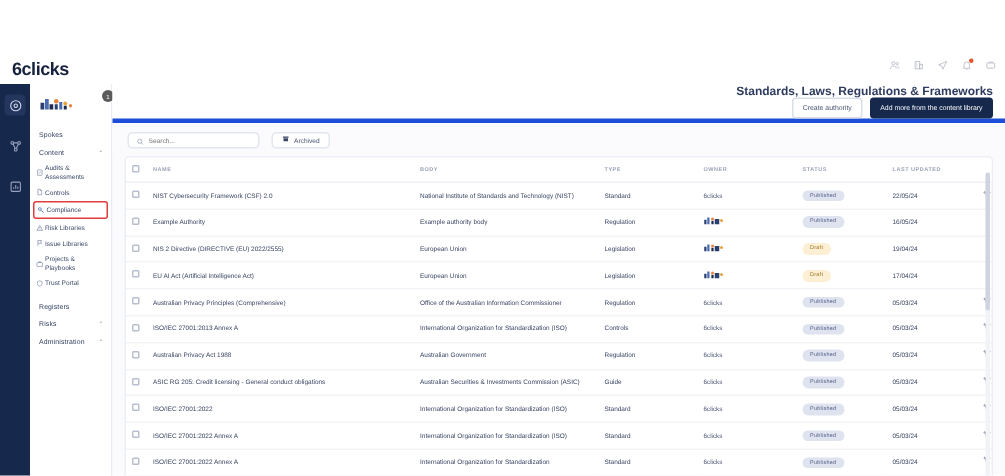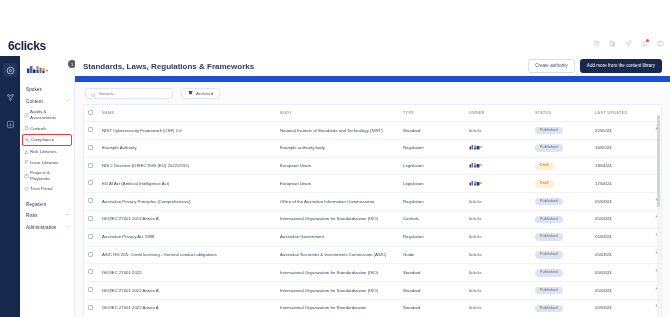--- a/index.html
+++ b/index.html
@@ -78,23 +78,24 @@
     margin: 0 2px; padding-left: 8px;
   }
   .nav-item.highlight .ni { left: 2px; }
 
   
   .main {
     position: absolute; top: 20px; left: 75px;
     width: 595px; height: 297px; background: #fbfbfd;
   }
   .page-head {
-    height: 26px; display: flex; align-items: center;
+    height: 26px; display: flex; align-items: flex-end;
     padding: 0 8px 0 8px; background: #ffffff;
-    border-bottom: 6px solid #1d4ed8;
+    border-bottom: 3px solid #1d4ed8;
+    flex-direction: column;
   }
   .page-title { font-size: 8px; font-weight: bold; color: #2d3b5e; }
   .head-actions { margin-left: auto; display: flex; gap: 5px; align-items: center; }
   .btn {
     font-size: 4.6px; border-radius: 2.5px; padding: 3.5px 6px;
     white-space: nowrap; line-height: 1;
   }
   .btn-ghost { background: #ffffff; border: 1px solid #d8dde8; color: #4a5572; }
   .btn-primary { background: #17284d; border: 1px solid #17284d; color: #ffffff; }
 

